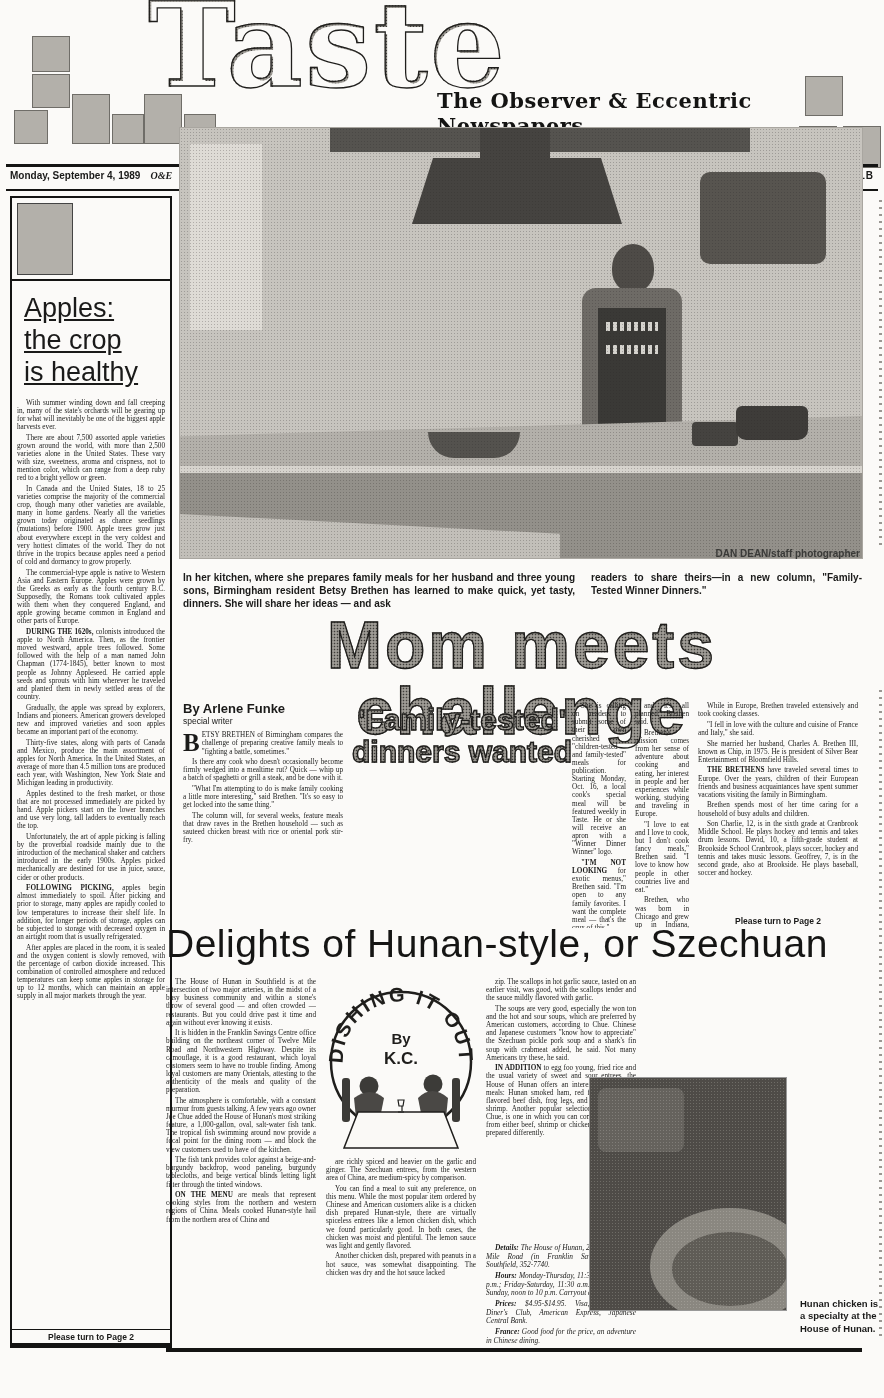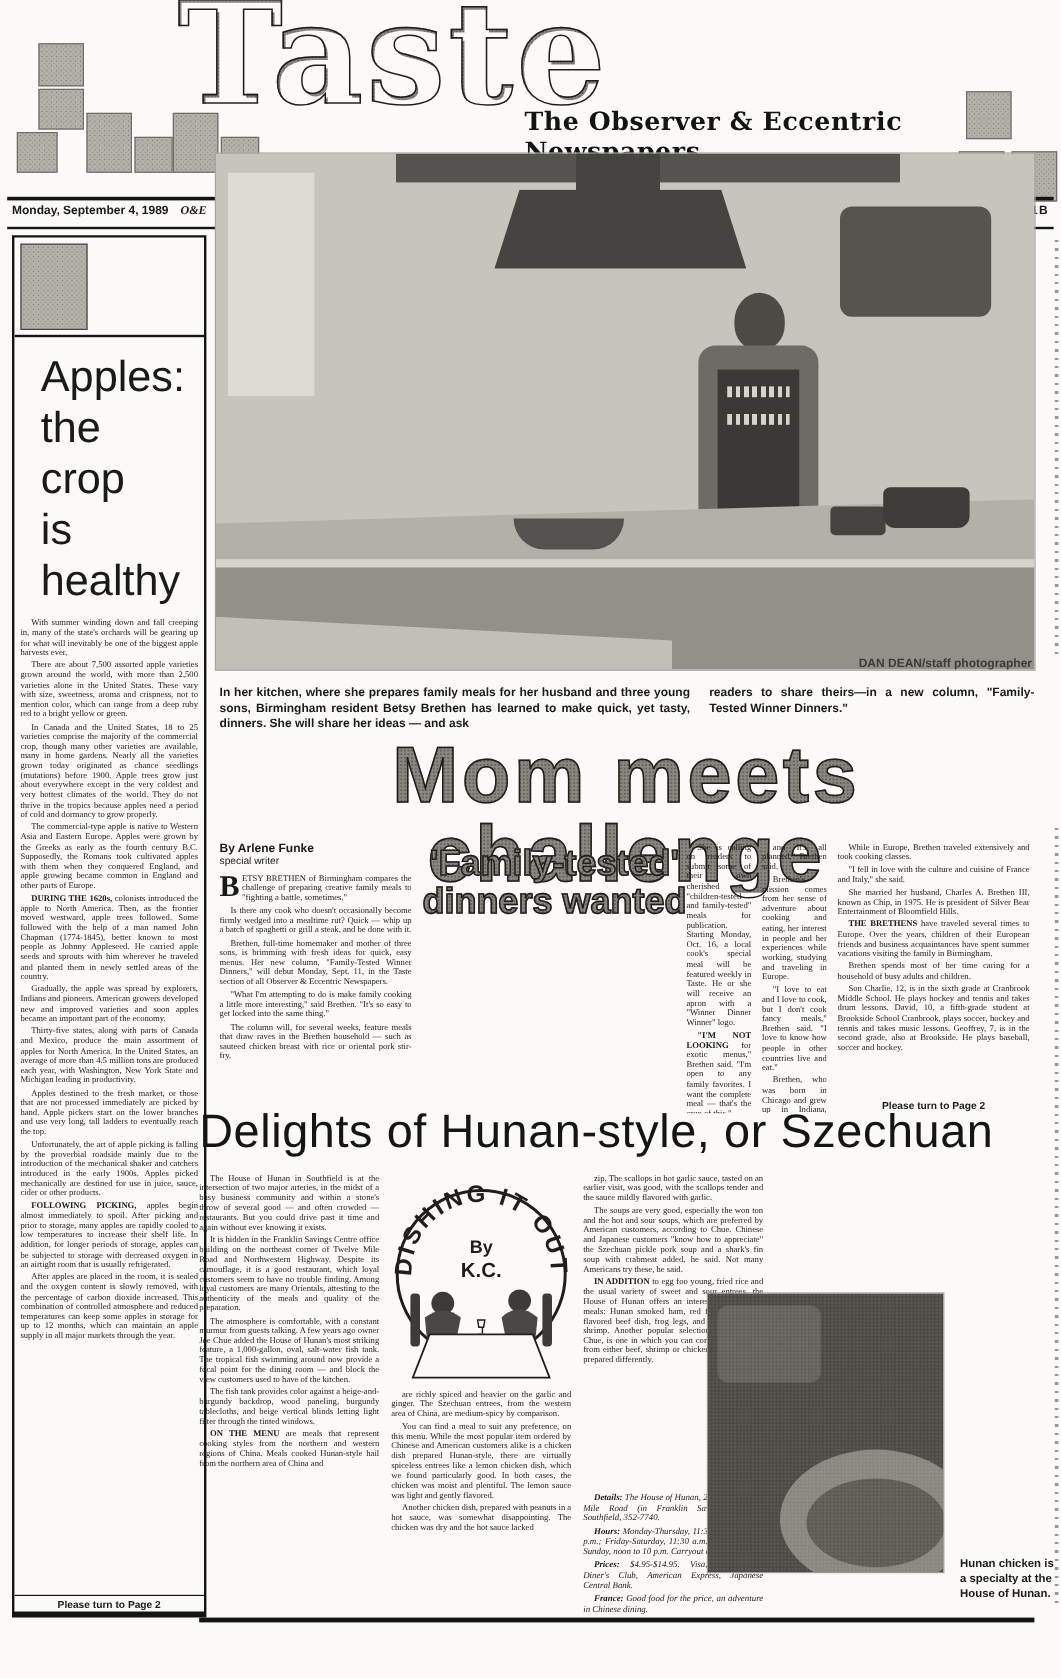--- a/index.html
+++ b/index.html
@@ -51,22 +51,22 @@
 
   
   .apples-box{position:absolute;left:10px;top:196px;width:162px;height:1152px;box-sizing:border-box;
     border:2px solid #141413;border-bottom-width:5px;display:flex;flex-direction:column;overflow:hidden;}
   .tb-header{display:flex;border-bottom:2px solid #141413;padding:5px 5px 4px;gap:4px;}
   .tb-left{flex:1;}
   .tb-kicker{font-family:"Liberation Sans",sans-serif;font-size:18px;letter-spacing:.5px;}
   .tb-chef{font-family:"Liberation Sans",sans-serif;font-weight:bold;font-size:14px;
     text-align:right;line-height:1.05;margin-top:6px;}
   .tb-thumb{width:54px;height:70px;border:1px solid #444;flex:none;}
-  .apples-headline{font-family:"Liberation Sans",sans-serif;font-size:36px;line-height:1.18;
-    padding:12px 22px 8px;}
+  .apples-headline{font-family:"Liberation Sans",sans-serif;font-size:27px;line-height:1.18;
+    padding:12px 12px 8px;text-decoration:underline;}
   .apples-body{padding:2px 5px 0;flex:1;overflow:hidden;}
 
   
   .main-photo{position:absolute;left:180px;top:128px;width:682px;height:430px;background:#c7c4be;
     overflow:hidden;outline:1px solid #a9a6a0;}
   .main-photo::after{content:"";position:absolute;inset:0;
     background-image:radial-gradient(rgba(42,41,39,.26) 22%, rgba(0,0,0,0) 24%);
     background-size:3px 3px;pointer-events:none;}
   .ph{position:absolute;}
   .ph-window{left:10px;top:16px;width:72px;height:186px;background:#dedbd5;}
@@ -102,21 +102,21 @@
   .mom-headline{position:absolute;left:180px;top:612px;width:684px;text-align:center;
     font-family:"Liberation Sans",sans-serif;font-weight:bold;font-size:66px;letter-spacing:3px;line-height:1;}
   .mom-area{position:absolute;left:183px;top:702px;width:679px;height:226px;display:flex;gap:9px;}
   .mcol{width:160px;flex:none;overflow:hidden;display:flex;flex-direction:column;}
   .mom-mid{width:337px;flex:none;display:flex;flex-direction:row;overflow:hidden;}
   .mom-subhead{font-family:"Liberation Sans",sans-serif;font-weight:bold;font-size:30px;
     line-height:1.05;text-align:center;margin:2px 0 8px;}
   .mid-cols{display:flex;gap:9px;flex:1;overflow:hidden;}
   .mid-cols > div{width:164px;overflow:hidden;}
   .byline{font-family:"Liberation Sans",sans-serif;margin-bottom:5px;}
-  .byline-name{font-weight:bold;font-size:10px;}
+  .byline-name{font-weight:bold;font-size:13px;}
   .byline-title{font-size:8.5px;}
   .dc{float:left;font-family:"Liberation Serif",serif;font-weight:bold;font-size:25px;
     line-height:.8;padding:2px 2px 0 0;}
   .lead{text-indent:0;}
   .m4-list{flex:1;overflow:hidden;}
 
   
   .hunan-headline{position:absolute;left:166px;top:922px;width:700px;
     font-family:"Liberation Sans",sans-serif;font-size:39px;font-weight:normal;color:#151514;
     white-space:nowrap;letter-spacing:.5px;}
@@ -231,21 +231,20 @@
   <div class="mom-headline stipple-text">Mom meets challenge</div>
   <div class="mom-area body-text">
     <div class="mcol">
       <div class="byline">
         <div class="byline-name">By Arlene Funke</div>
         <div class="byline-title">special writer</div>
       </div>
       <p class="para lead"><span class="dc">B</span><span>ETSY BRETHEN of Birmingham compares the challenge of preparing creative family meals to "fighting a battle, sometimes."</span></p>
       <div>
           <p class="para">Is there any cook who doesn't occasionally become firmly wedged into a mealtime rut? Quick — whip up a batch of spaghetti or grill a steak, and be done with it.</p>
-          <p class="para">Brethen, full-time homemaker and mother of three sons, is brimming with fresh ideas for quick, easy menus. Her new column, "Family-Tested Winner Dinners," will debut Monday, Sept. 11, in the Taste section of all Observer &amp; Eccentric Newspapers.</p>
           <p class="para">"What I'm attempting to do is make family cooking a little more interesting," said Brethen. "It's so easy to get locked into the same thing."</p>
           <p class="para">The column will, for several weeks, feature meals that draw raves in the Brethen household — such as sauteed chicken breast with rice or oriental pork stir-fry.</p>
         </div>
     </div>
     <div class="mom-mid">
       <div class="mom-subhead stipple-text preline">'Family-tested'
 dinners wanted</div>
       <div class="mid-cols">
         <div>
             <p class="para">She is calling on readers to submit some of their own cherished "children-tested and family-tested" meals for publication. Starting Monday, Oct. 16, a local cook's special meal will be featured weekly in Taste. He or she will receive an apron with a "Winner Dinner Winner" logo.</p>

